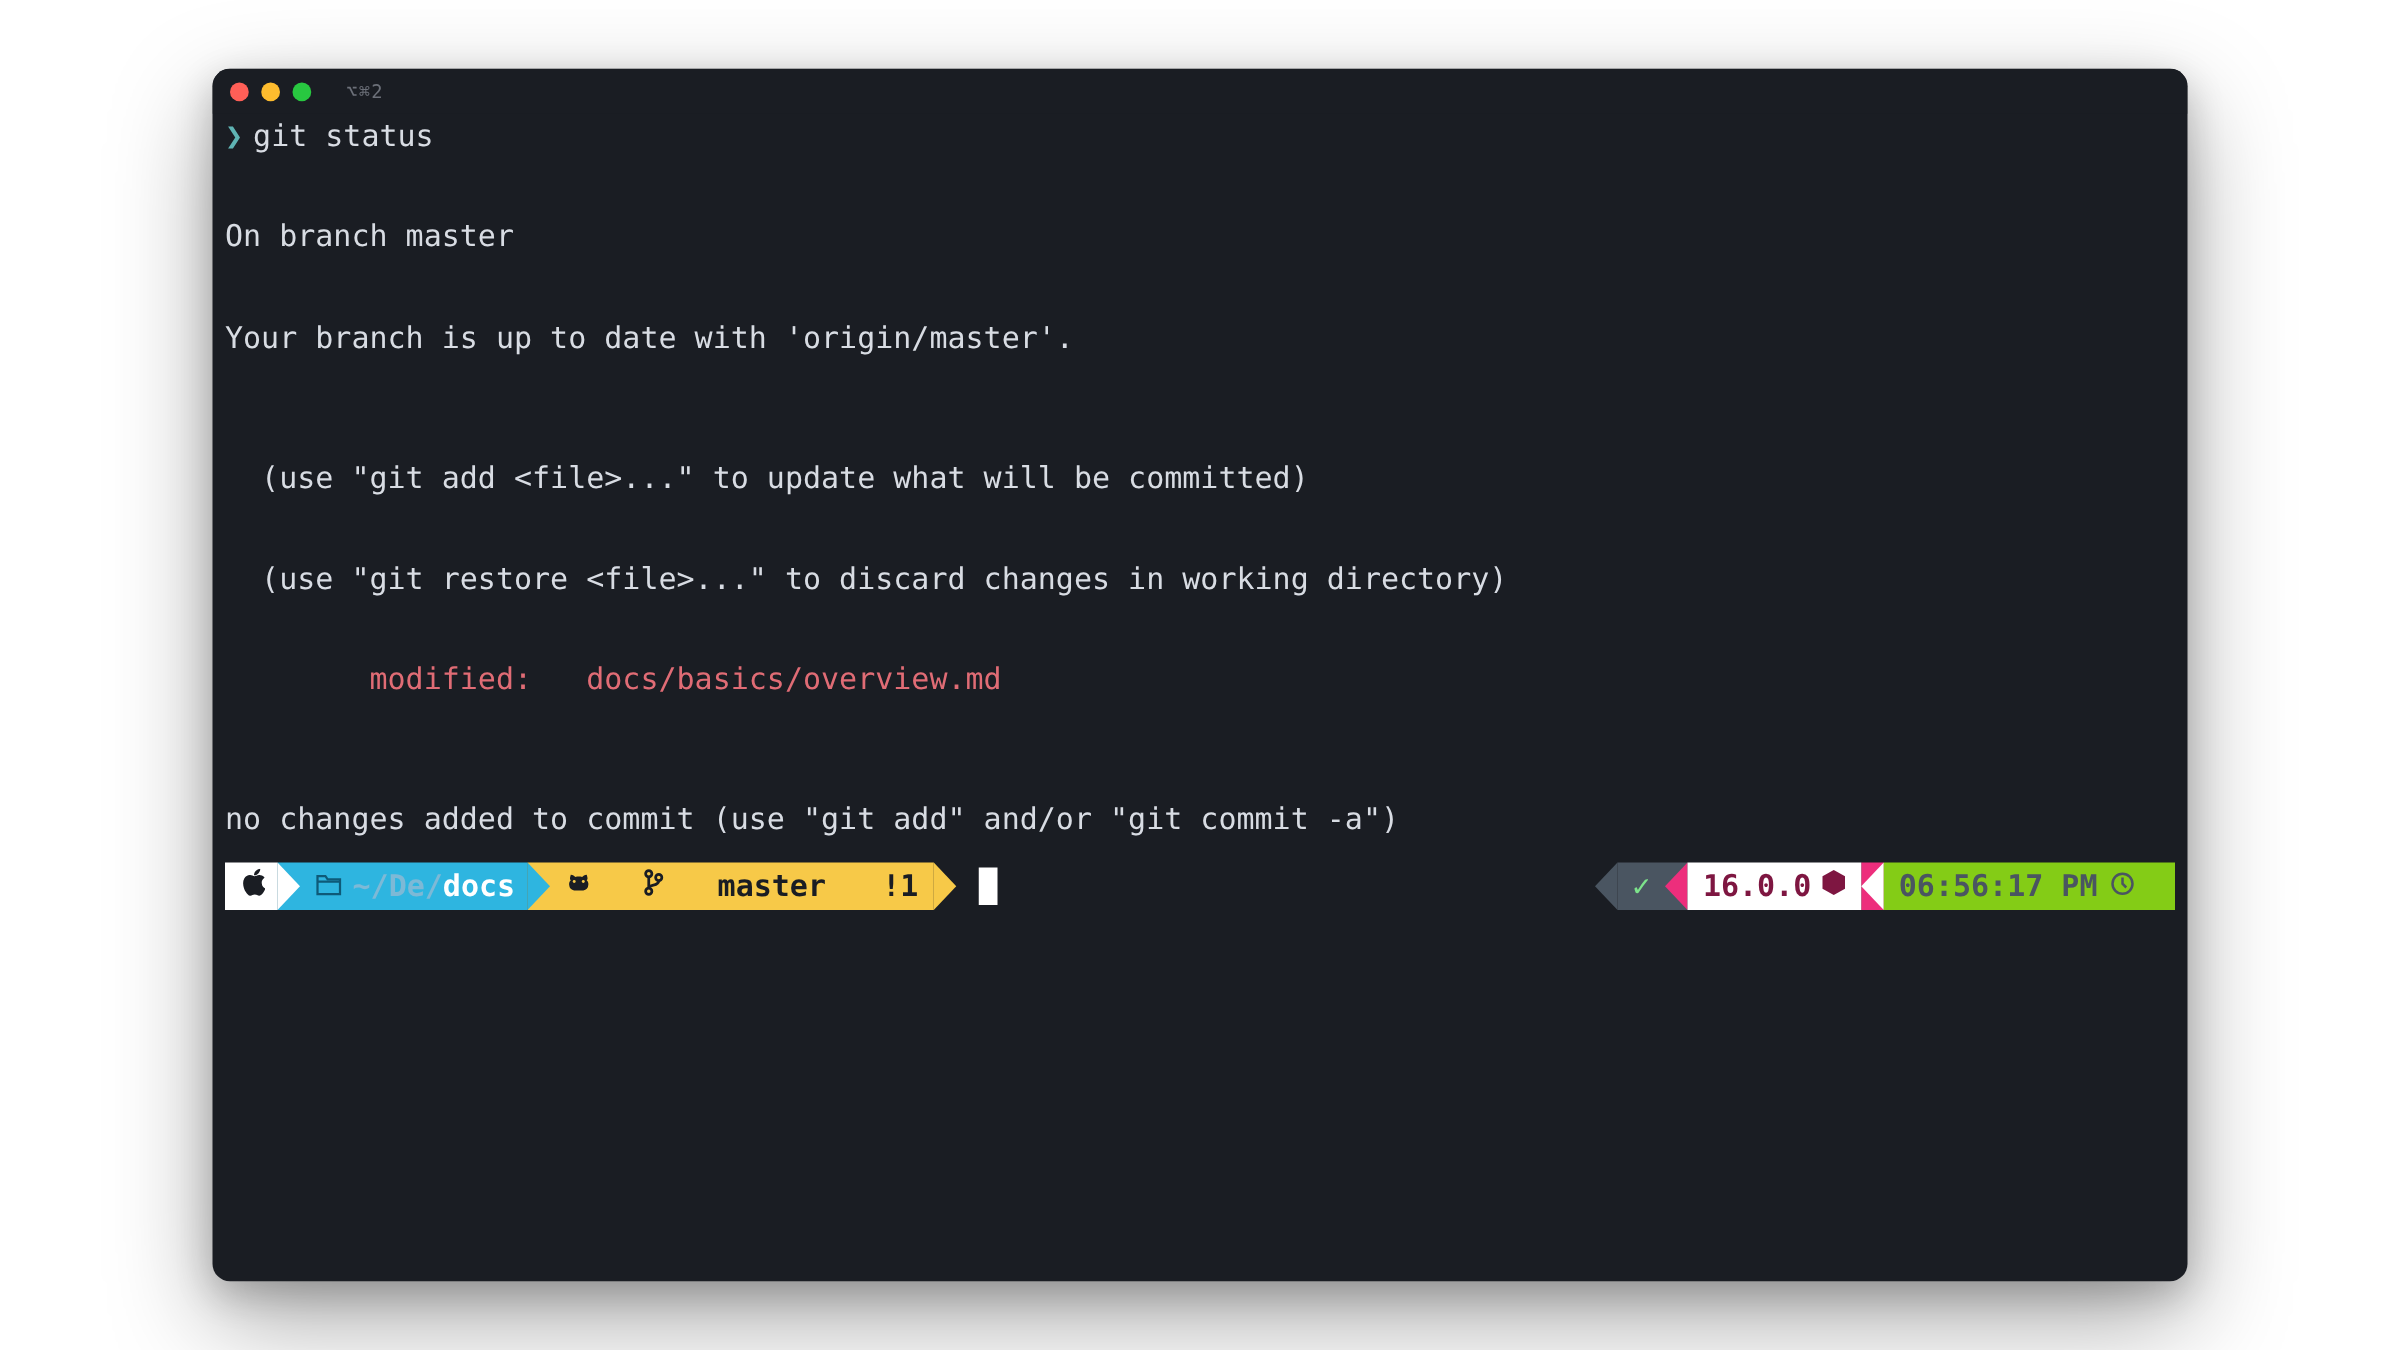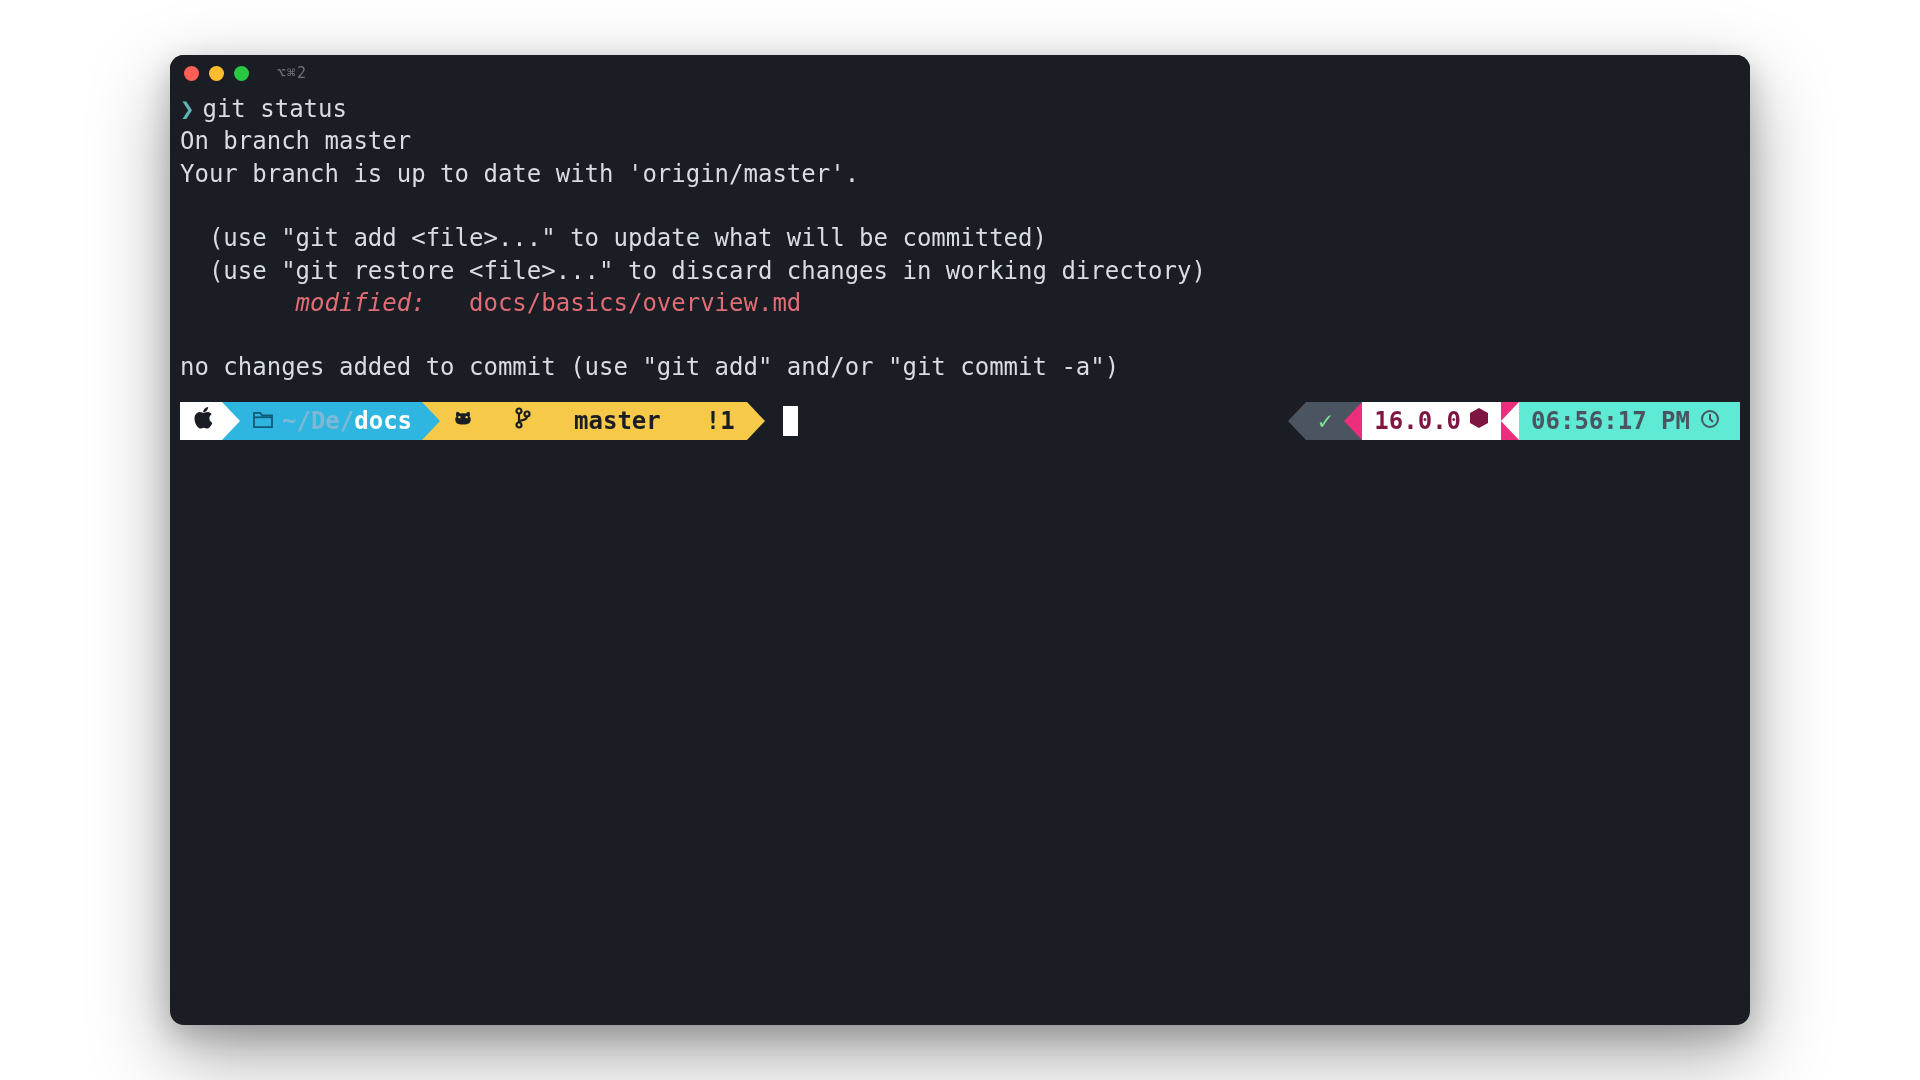--- a/index.html
+++ b/index.html
@@ -81,25 +81,25 @@
       margin-right: 8px;
     }
     
     .command {
       color: #d8dce3;
     }
     
     .output-line {
       white-space: pre;
       color: #d8dce3;
+      margin-top: 48px;
     }
     
     .modified-label {
       color: #e06c75;
-      font-style: italic;
     }
     
     .modified-file {
       color: #e06c75;
     }
     
     .blank-line {
       height: 32px;
     }
     
@@ -190,23 +190,23 @@
     
     .arr-node { border-right: 18px solid #ed2e7c; background: #4a5561; }
     .seg-node {
       background: #ffffff;
       color: #7e1641;
       font-weight: 700;
     }
     
     .arr-time { border-right: 18px solid #ffffff; background: #ed2e7c; }
     .seg-time {
-      background: #5eead4;
+      background: #84cc16;
       color: #4a5561;
-      padding-right: 20px;
+      padding-right: 32px;
       font-weight: 600;
       justify-content: center;
     }
     
     .icon-svg {
       display: inline-block;
       vertical-align: middle;
     }
     
     .path-prefix { color: #7db9d6; }

